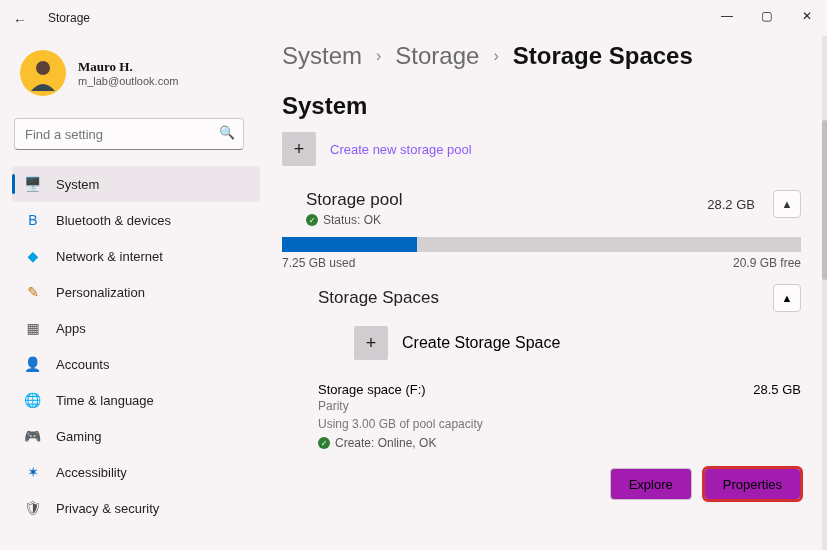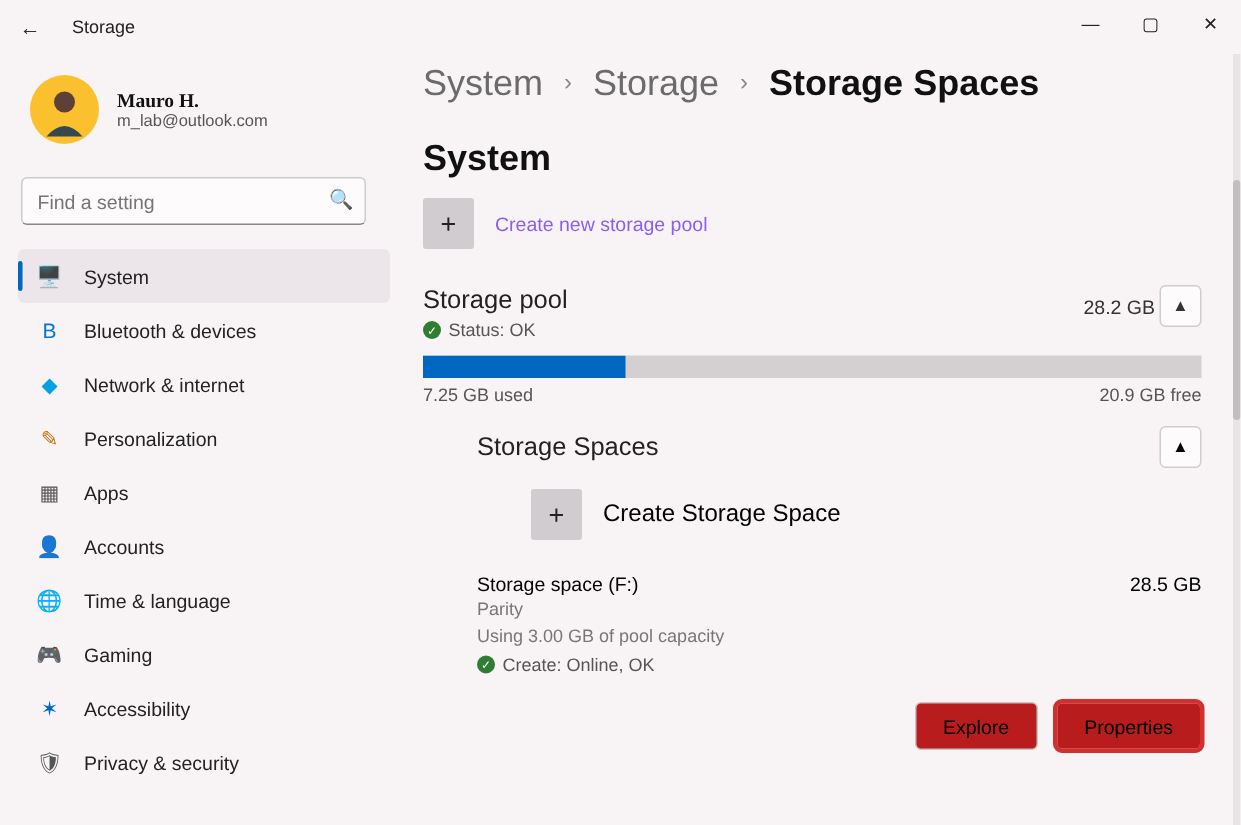--- a/index.html
+++ b/index.html
@@ -25,38 +25,38 @@
   .nav li.active::before { content: ""; position: absolute; left: 0; top: 8px; bottom: 8px; width: 3px; background: #0067c0; border-radius: 2px; }
   .nav .ic { width: 18px; height: 18px; display: flex; align-items: center; justify-content: center; font-size: 14px; }
   .main { flex: 1; padding: 6px 26px 0 10px; overflow-y: auto; position: relative; }
   .breadcrumb { display: flex; align-items: center; gap: 14px; font-size: 24px; color: #6b6b6b; margin-bottom: 22px; }
   .breadcrumb .current { color: #111; font-weight: 600; }
   .breadcrumb .sep { font-size: 16px; color: #888; }
   h2.section { font-size: 24px; font-weight: 600; color: #111; margin-bottom: 12px; }
   .create-row { display: flex; align-items: center; gap: 14px; margin-bottom: 24px; }
   .plus-btn { width: 34px; height: 34px; background: #d0cccf; display: flex; align-items: center; justify-content: center; font-size: 18px; color: #222; cursor: pointer; border-radius: 2px; }
   .create-row .lbl { font-size: 13px; color: #8b5cf6; }
-  .pool-header { display: flex; align-items: flex-start; justify-content: space-between; }
+  .pool-header { display: flex; align-items: flex-start; justify-content: space-between; margin-left: 24px; }
   .pool-header .left .pname { font-size: 17px; color: #222; }
   .status-line { display: flex; align-items: center; gap: 5px; font-size: 12px; color: #555; margin-top: 3px; }
   .status-dot { width: 12px; height: 12px; border-radius: 50%; background: #2e7d32; display: inline-flex; align-items: center; justify-content: center; color: #fff; font-size: 8px; }
-  .pool-header .right { display: flex; align-items: center; gap: 3px; font-size: 13px; color: #333; }
+  .pool-header .right { display: flex; align-items: center; gap: 18px; font-size: 13px; color: #333; }
   .chev-btn { width: 28px; height: 28px; border: 1px solid #d0cccf; border-radius: 4px; display: flex; align-items: center; justify-content: center; font-size: 11px; cursor: pointer; background: #fdfbfc; }
   .bar { height: 15px; background: #d4d0d2; margin-top: 10px; position: relative; overflow: hidden; }
   .bar .fill { height: 100%; background: #0067c0; }
   .bar-labels { display: flex; justify-content: space-between; font-size: 12px; color: #555; margin-top: 4px; margin-bottom: 14px; align-items: center; }
   .subsection { padding-left: 36px; }
   .sub-header { display: flex; justify-content: space-between; align-items: center; margin-bottom: 14px; }
   .sub-header .ttl { font-size: 17px; color: #222; }
   .create-space { display: flex; align-items: center; gap: 14px; margin-bottom: 22px; margin-left: 36px; }
   .space-item { margin-left: 0; }
   .space-item .row1 { display: flex; justify-content: space-between; font-size: 13px; }
   .space-item .meta { font-size: 12px; color: #777; line-height: 1.5; }
   .actions { display: flex; justify-content: flex-end; gap: 12px; margin-top: 18px; padding-bottom: 12px; }
-  .btn { height: 32px; padding: 0 18px; border: 1px solid #c8c4c6; background: #b91c1c; border-radius: 4px; font-size: 13px; cursor: pointer; display: flex; align-items: center; }
+  .btn { height: 32px; padding: 0 18px; border: 1px solid #c8c4c6; background: #a21caf; border-radius: 4px; font-size: 13px; cursor: pointer; display: flex; align-items: center; }
   .btn.highlight { outline: 3px solid #d32f2f; outline-offset: -1px; }
   .scrolltrack { position: absolute; right: 0; top: 36px; bottom: 0; width: 5px; background: #e8e4e6; }
   .scrollthumb { position: absolute; right: 0; top: 120px; width: 5px; height: 160px; background: #c2bec0; border-radius: 3px; }
 </style>
 </head>
 <body>
 
 <div class="titlebar">
   <div class="back">←</div>
   <div class="title">Storage</div>

